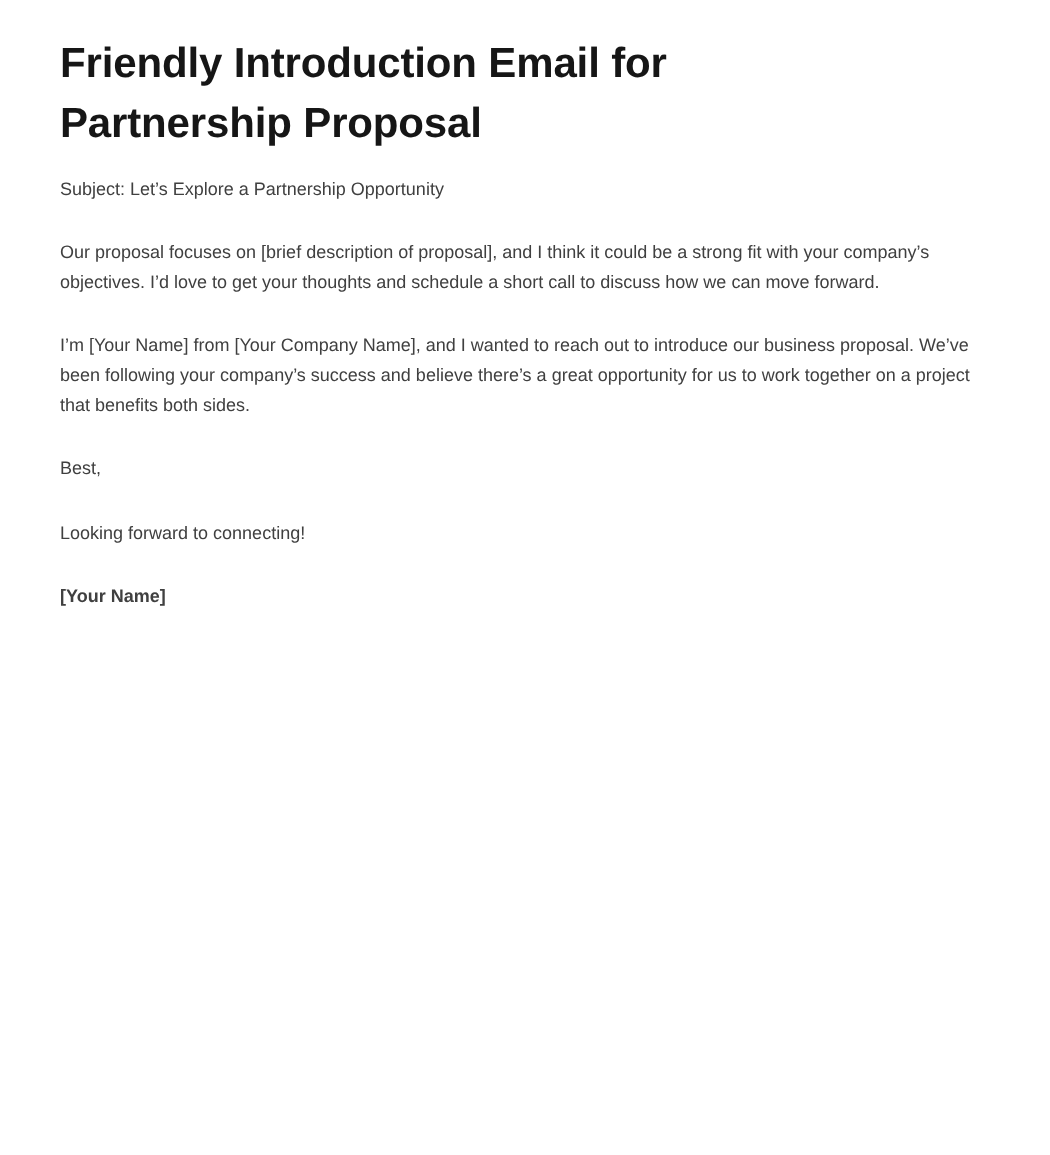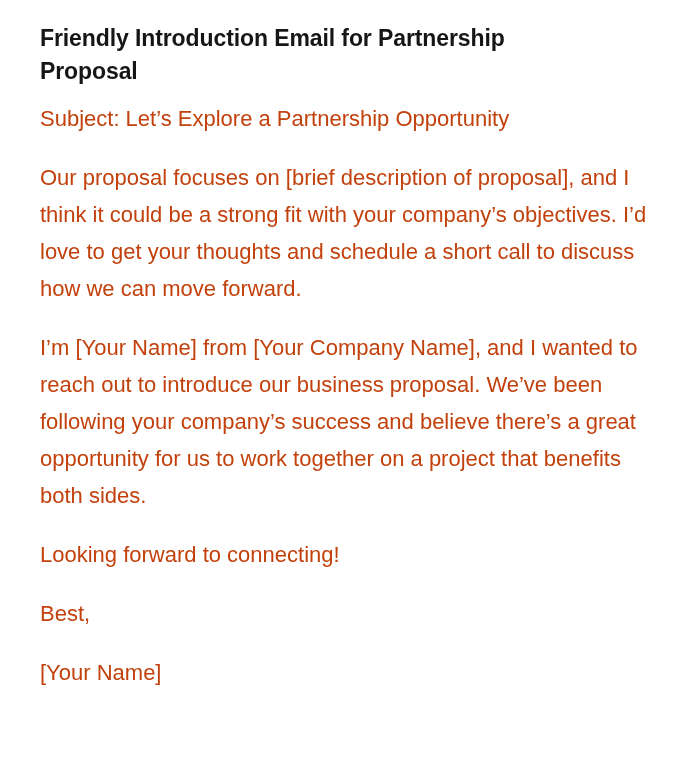--- a/index.html
+++ b/index.html
@@ -15,52 +15,53 @@
     overflow: hidden;
   }
   .page {
     box-sizing: border-box;
     width: 700px;
     height: 770px;
     padding: 22px 40px 0 40px;
     background: #ffffff;
   }
   .doc-title {
-    font-size: 23px;
+    font-size: 28px;
     font-weight: bold;
     line-height: 1.42;
     letter-spacing: -0.1px;
     color: #161616;
     margin: 0 0 14px 0;
     max-width: 560px;
   }
   .para {
-    font-size: 22px;
+    font-size: 12px;
     line-height: 1.68;
-    color: #c2410c;
+    color: #404040;
     margin: 0 0 22px 0;
     max-width: 608px;
   }
   .para:last-child {
     margin-bottom: 0;
+    font-weight: bold;
   }
 </style>
 </head>
 <body>
 
 <div class="page">
 
   <h1 class="doc-title">Friendly Introduction Email for Partnership Proposal</h1>
 
   <p class="para">Subject: Let’s Explore a Partnership Opportunity</p>
 
 
   <p class="para">Our proposal focuses on [brief description of proposal], and I think it could be a strong fit with your company’s objectives. I’d love to get your thoughts and schedule a short call to discuss how we can move forward.</p>
 
   <p class="para">I’m [Your Name] from [Your Company Name], and I wanted to reach out to introduce our business proposal. We’ve been following your company’s success and believe there’s a great opportunity for us to work together on a project that benefits both sides.</p>
 
+  <p class="para">Best,</p>
+
   <p class="para">Looking forward to connecting!</p>
-
-  <p class="para">Best,</p>
 
   <p class="para">[Your Name]</p>
 
 </div>
 
 </body></html>

